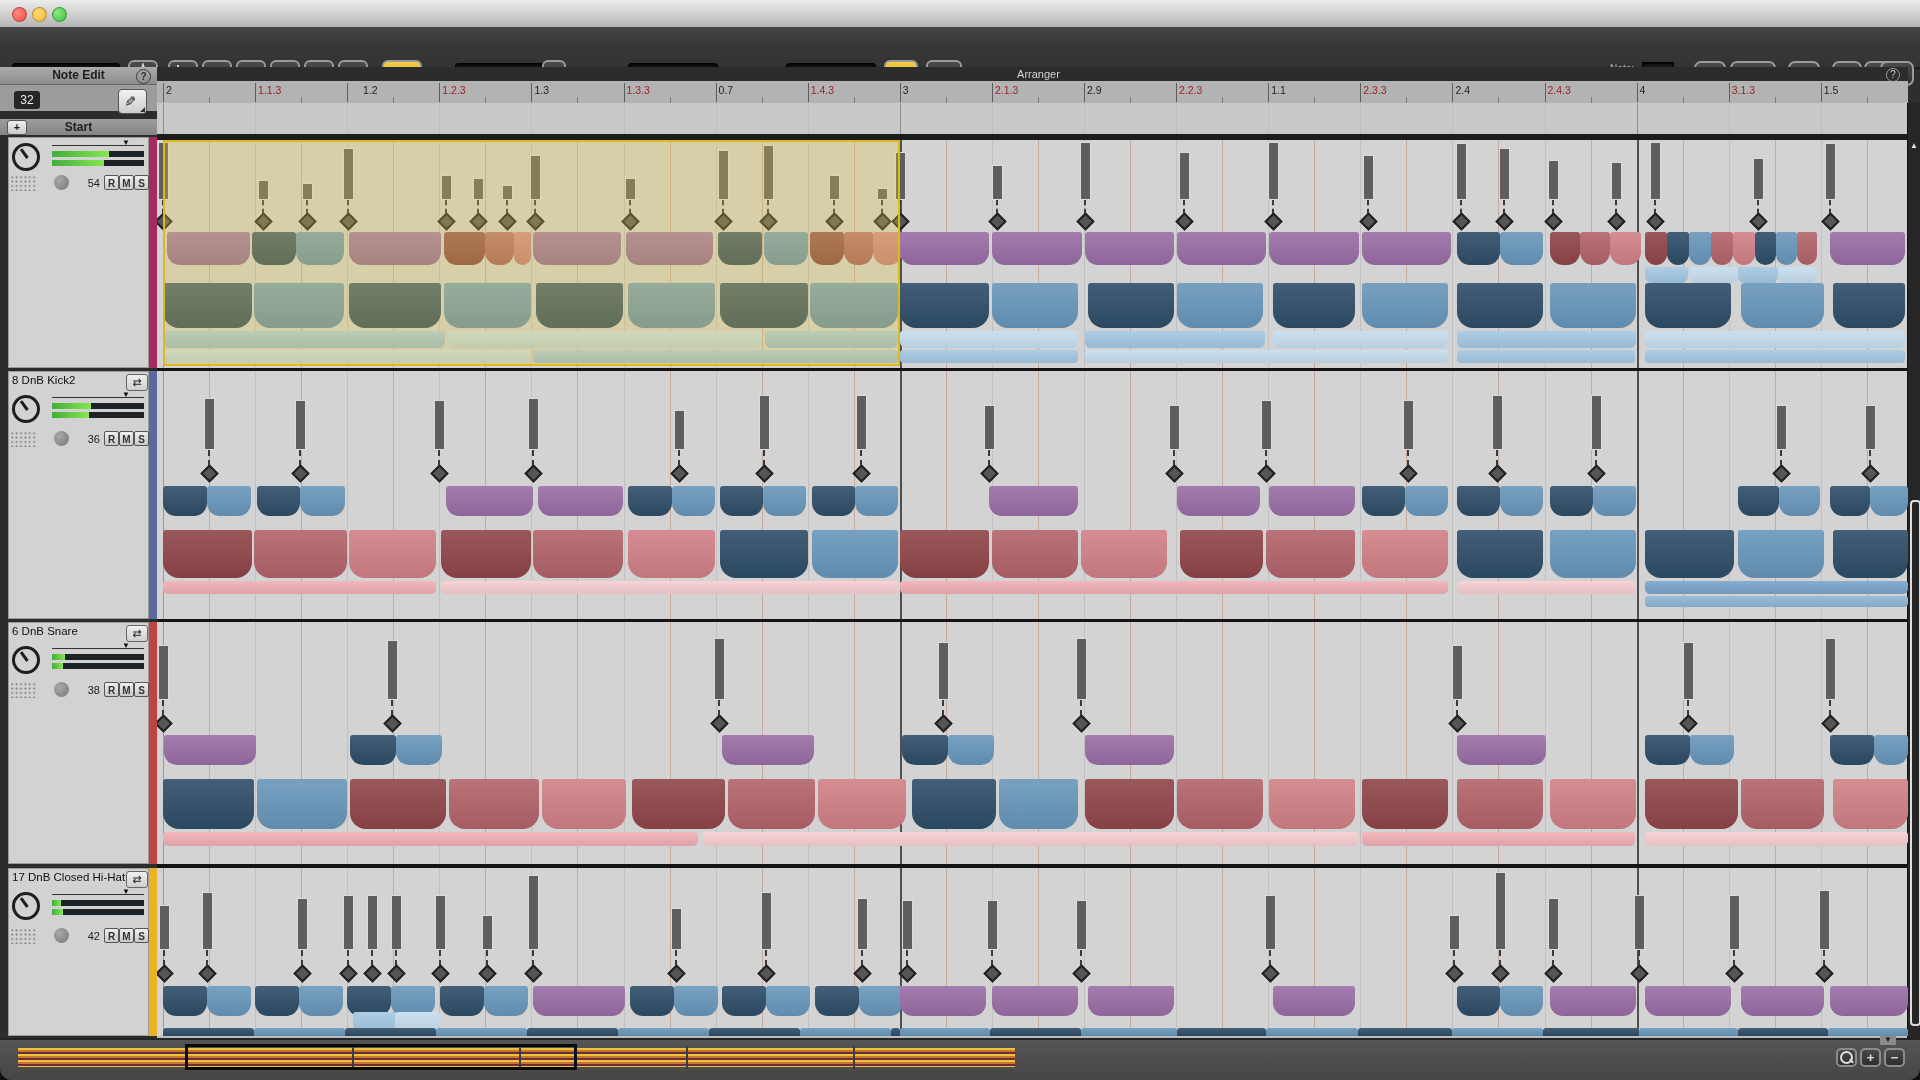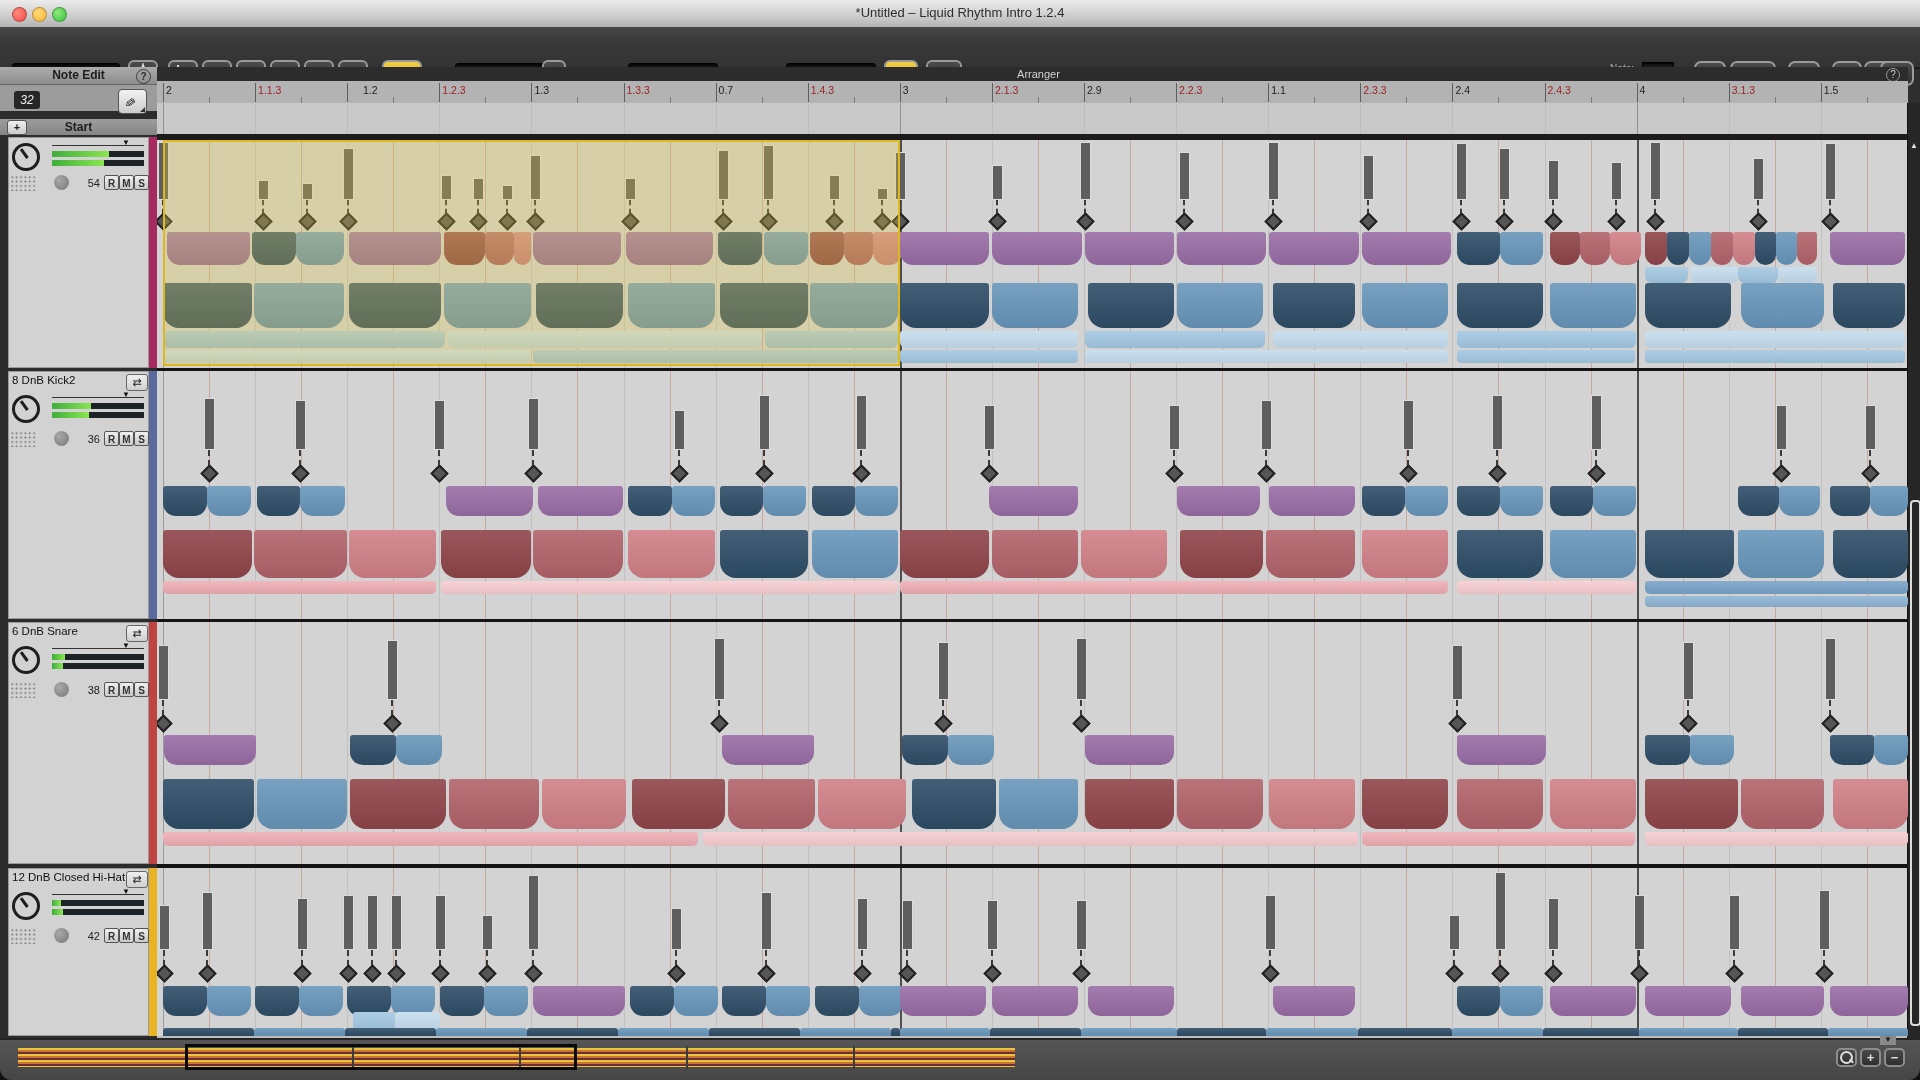--- a/index.html
+++ b/index.html
@@ -13,21 +13,21 @@
   .valbox{position:absolute;top:36px;height:20px;background:#191919;border:1px solid #000;border-radius:3px;box-shadow:inset 0 2px 3px rgba(0,0,0,.8),0 1px 0 rgba(255,255,255,.12);color:#e3e3e3;font-size:13px;line-height:20px;padding:0 8px;letter-spacing:1px;}
   .tbtn{position:absolute;top:33px;height:26px;border:2px solid #9a9a9a;border-radius:6px;background:linear-gradient(#4a4a4a,#333);color:#d8d8d8;display:flex;align-items:center;justify-content:center;font-size:13px;box-sizing:border-box;}
   .tbtn.ylw{background:linear-gradient(#f2cf45,#d9a71c);color:#222;}
   .lbl{position:absolute;top:40px;color:#cccccc;font-size:12px;}
   .minilbl{position:absolute;color:#b2b2b2;font-size:10px;text-align:right;width:34px;}
   .minibox{position:absolute;width:30px;height:11px;background:#1a1a1a;border:1px solid #000;box-shadow:inset 0 1px 2px #000;}
   .rbtn{position:absolute;top:34px;height:25px;border:2px solid #9a9a9a;border-radius:7px;background:linear-gradient(#4a4a4a,#313131);color:#e2e2e2;display:flex;align-items:center;justify-content:center;font-size:12px;font-weight:bold;box-sizing:border-box;}
   
   #sidebar{position:absolute;left:0;top:67px;width:157px;height:971px;background:#2c2c2c;}
   #ne-header{position:absolute;left:0;top:0;width:157px;height:17px;background:linear-gradient(#ababab,#8d8d8d);border-bottom:1px solid #666;text-align:center;font-size:12px;font-weight:bold;color:#1d1d1d;line-height:17px;}
-  #ne-body{position:absolute;left:0;top:18px;width:157px;height:26px;background:#9c9c9c;font-style:italic;}
+  #ne-body{position:absolute;left:0;top:18px;width:157px;height:26px;background:#9c9c9c;}
   #tr-header{position:absolute;left:0;top:52px;width:157px;height:16px;background:linear-gradient(#9d9d9d,#858585);text-align:center;font-size:12px;font-weight:bold;color:#1d1d1d;line-height:16px;}
   .help{width:13px;height:13px;border:1px solid #3c3c3c;border-radius:50%;color:#2e2e2e;font-size:10px;line-height:13px;text-align:center;}
   
   #arranger{position:absolute;left:157px;top:67px;width:1751px;height:971px;background:#bdbdbd;overflow:hidden;}
   #arr-header{position:absolute;left:0;top:0;width:1763px;height:14px;background:#2c2c2c;color:#d2d2d2;font-size:11px;text-align:center;line-height:14px;}
   #ruler{position:absolute;left:0;top:14px;width:1751px;height:22px;background:#b3b3b3;border-bottom:1px solid #787878;}
   #marker{position:absolute;left:0;top:36px;width:1751px;height:31px;background:#c9c9c9;}
   #darkband{position:absolute;left:0;top:67px;width:1751px;height:6px;background:#1c1c1c;}
   .lane{position:absolute;left:0;width:1751px;background:#d3d3d3;overflow:hidden;}
   .vbar{position:absolute;width:11px;background:#5e5e5e;border:1px solid #dcdcdc;box-sizing:border-box;}
@@ -53,21 +53,20 @@
 </style>
 </head>
 <body>
 
 <div id="win">
 
   <div id="titlebar">
     <div class="tl" style="left:12px;background:radial-gradient(circle at 35% 35%,#ff8a80,#f04a44)"></div>
     <div class="tl" style="left:32px;background:radial-gradient(circle at 35% 35%,#ffd97a,#f3b530)"></div>
     <div class="tl" style="left:52px;background:radial-gradient(circle at 35% 35%,#8fe87e,#35c23a)"></div>
-    <div id="title">*Untitled – Liquid Rhythm Intro 1.2.4</div>
   </div>
 
   <div id="toolbar">
     <div class="valbox" style="left:12px;width:90px;">116.0</div>
     <div class="tbtn" style="left:128px;width:30px;">
       <span>
         <svg width="16" height="17" viewBox="0 0 16 17">
             <path d="M4 15 L8 2 L12 15 Z" fill="none" stroke="#d5d5d5" stroke-width="2"></path>
             <line x1="7" y1="14" x2="12" y2="5" stroke="#d5d5d5" stroke-width="1.6"></line>
           </svg>
@@ -205,21 +204,21 @@
           <div class="gridicon" style="left: 10px; top: 60px;"></div>
           <div style="position: absolute; left: 54px; top: 60px; width: 15px; height: 15px; border-radius: 50%; background: radial-gradient(circle at 35% 35%, rgb(168, 168, 168), rgb(119, 119, 119));"></div>
           <div style="position: absolute; left: 76px; top: 62px; width: 24px; text-align: right; font-size: 11px; color: rgb(34, 34, 34);">38</div>
           <div class="rmsbtn" style="left: 104px; top: 60px;">R</div>
           <div class="rmsbtn" style="left: 119px; top: 60px;">M</div>
           <div class="rmsbtn" style="left: 134px; top: 60px;">S</div>
         </div>
         <div style="position: absolute; left: 0px; top: 801px; width: 157px; height: 168px; background: rgb(44, 44, 44);">
           <div style="position: absolute; left: 8px; top: 0px; width: 141px; height: 100%; background: rgb(210, 210, 210); border: 1px solid rgb(154, 154, 154); box-sizing: border-box;"></div>
           <div style="position: absolute; left: 149px; top: 0px; width: 8px; height: 100%; background: rgb(233, 179, 34);"></div>
-          <div style="position: absolute; left: 12px; top: 3px; font-size: 11.5px; color: rgb(17, 17, 17);">12 DnB Closed Hi-Hat</div>
+          <div style="position: absolute; left: 12px; top: 3px; font-size: 11.5px; color: rgb(17, 17, 17);">17 DnB Closed Hi-Hat</div>
           <div class="swapbtn" style="left: 126px; top: 3px;">⇄</div>
           <div class="knob" style="left: 12px; top: 24px;">
             <div class="needle"></div>
           </div>
           <div style="position: absolute; left: 52px; top: 26px; width: 92px; height: 1px; background: rgb(51, 51, 51);"></div>
           <div style="position: absolute; left: 122px; top: 19px; font-size: 8px; color: rgb(17, 17, 17);">▼</div>
           <div class="meter" style="left: 52px; top: 32px;">
             <div class="meterfill" style="width: 10%;"></div>
           </div>
           <div class="meter" style="left: 52px; top: 41px;">

